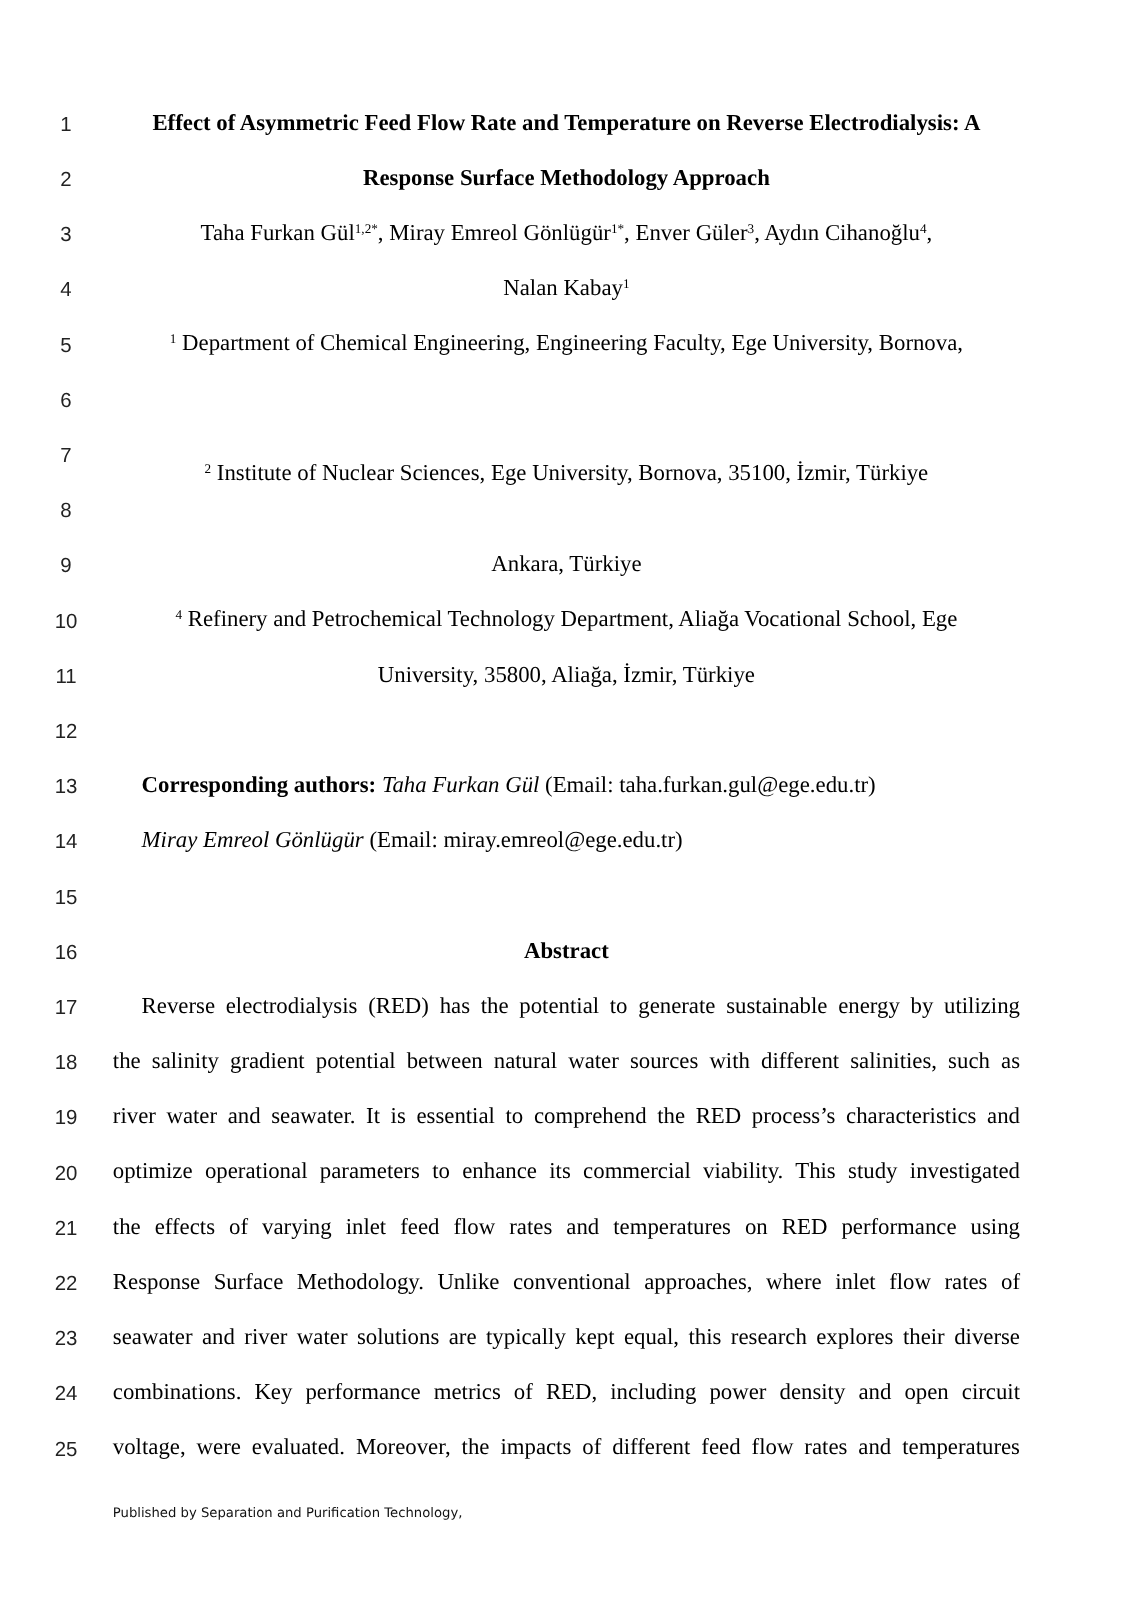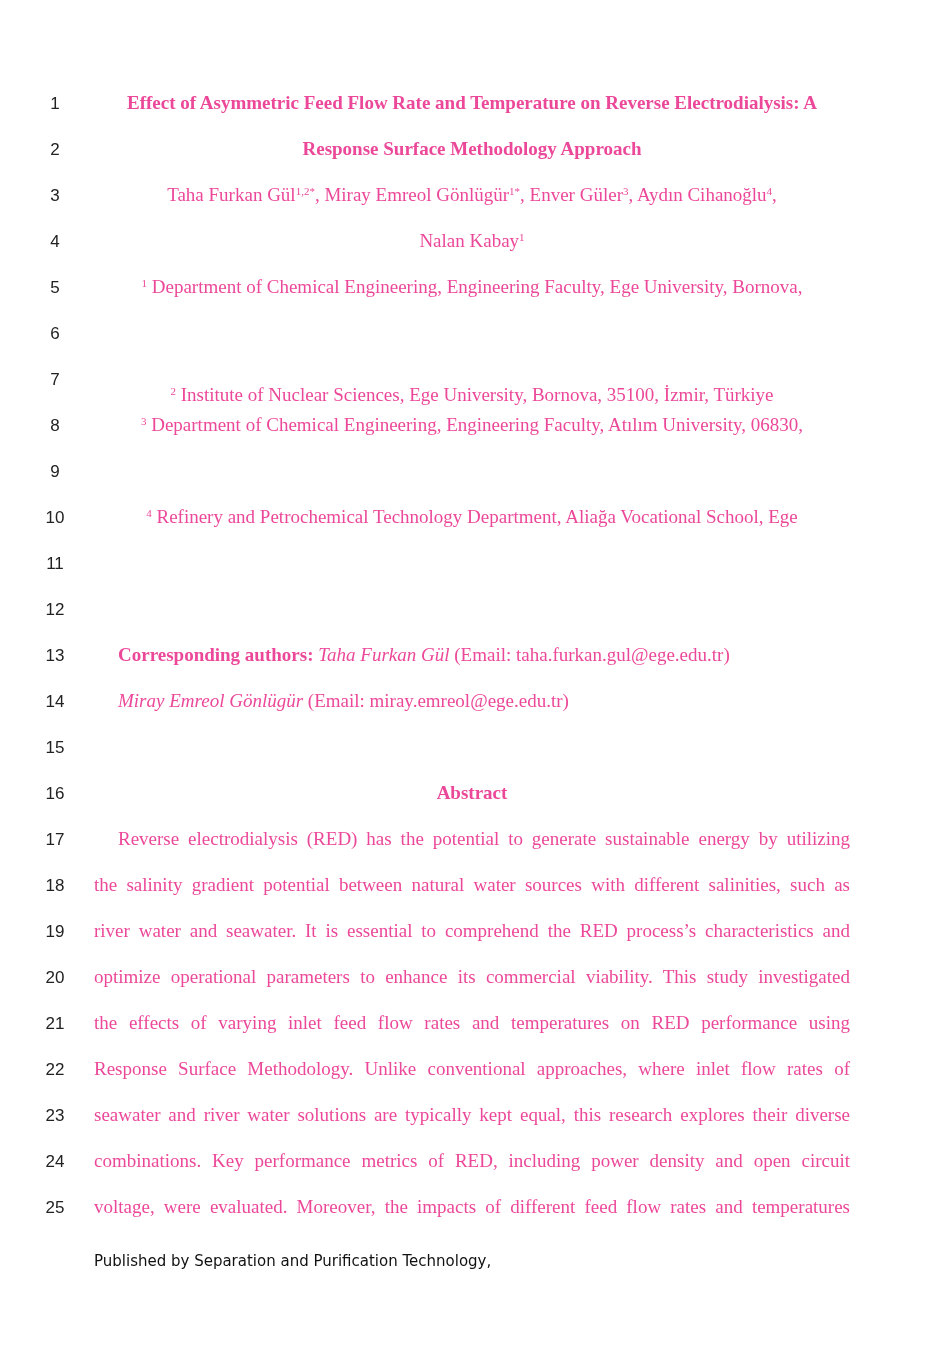--- a/index.html
+++ b/index.html
@@ -1,25 +1,25 @@
 <!DOCTYPE html>
 <html><head>
 <meta charset="utf-8">
 <style>
   html, body { margin:0; padding:0; background:#ffffff; }
   body { width:948px; height:1352px; position:relative; overflow:hidden; }
   .page { position:absolute; left:0; top:0; width:948px; height:1352px; }
   .ln { position:absolute; left:30px; width:50px; text-align:center; font-family:"Liberation Sans", sans-serif; font-size:17px; color:#222; }
-  .row { position:absolute; left:94px; width:756px; font-family:"Liberation Serif", serif; font-size:19px; color:#ec4899; white-space:nowrap; }
+  .row { position:absolute; left:94px; width:756px; font-family:"Liberation Serif", serif; font-size:19px; color:#000000; white-space:nowrap; }
   .center { text-align:center; }
   .bold { font-weight:bold; }
   .just { text-align:justify; text-align-last:justify; white-space:normal; }
   .indent { padding-left:24px; box-sizing:border-box; }
   sup { font-size:11px; vertical-align:6px; line-height:0;text-align:right; }
-  .footer { position:absolute; left:94px; top:1250px; font-family:"DejaVu Sans", sans-serif; font-size:15px; color:#111; line-height:22px; }
+  .footer { position:absolute; left:94px; top:1250px; font-family:"DejaVu Sans", sans-serif; font-size:11px; color:#111; line-height:22px; }
   .footer a { color:#4a7a8c; text-decoration:underline; }
 </style>
 </head>
 <body>
 
 <div class="page">
   <div id="linenums">
       <div class="ln" style="top: 94px;">1</div>
       <div class="ln" style="top: 140px;">2</div>
       <div class="ln" style="top: 186px;">3</div>
@@ -52,22 +52,23 @@
 
   <div class="row center" style="top:184px;">
     <span>Taha Furkan Gül</span><sup>1,2*</sup><span>, </span><span>Miray Emreol Gönlügür</span><sup>1*</sup><span>, </span><span>Enver Güler</span><sup>3</sup><span>, </span><span>Aydın Cihanoğlu</span><sup>4</sup><span>,</span>
   </div>
   <div class="row center" style="top:230px;">
     <span>Nalan Kabay</span><sup>1</sup>
   </div>
 
   <div class="row center" style="top:276px;"><sup>1</sup><span> Department of Chemical Engineering, Engineering Faculty, Ege University, Bornova,</span></div>
   <div class="row center" style="top:368px;margin-top:16px;"><sup>2</sup><span> Institute of Nuclear Sciences, Ege University, Bornova, 35100, İzmir, Türkiye</span></div>
-  <div class="row center" style="top:414px;"><sup>3</sup><span> Department of Chemical Engineering, Engineering Faculty, Atılım University, 06830,</span></div>
+  <div class="row center" style="top:460px;">Ankara, Türkiye</div>
   <div class="row center" style="top:506px;"><sup>4</sup><span> Refinery and Petrochemical Technology Department, Aliağa Vocational School, Ege</span></div>
+  <div class="row center" style="top:552px;">University, 35800, Aliağa, İzmir, Türkiye</div>
 
   <div class="row indent" style="top:644px;">
     <b>Corresponding authors:</b> <i>Taha Furkan Gül</i><span> (Email: taha.furkan.gul@ege.edu.tr)</span>
   </div>
   <div class="row indent" style="top:690px;">
     <i>Miray Emreol Gönlügür</i><span> (Email: miray.emreol@ege.edu.tr)</span>
   </div>
 
   <div class="row center bold" style="top:782px;">Abstract</div>
 

